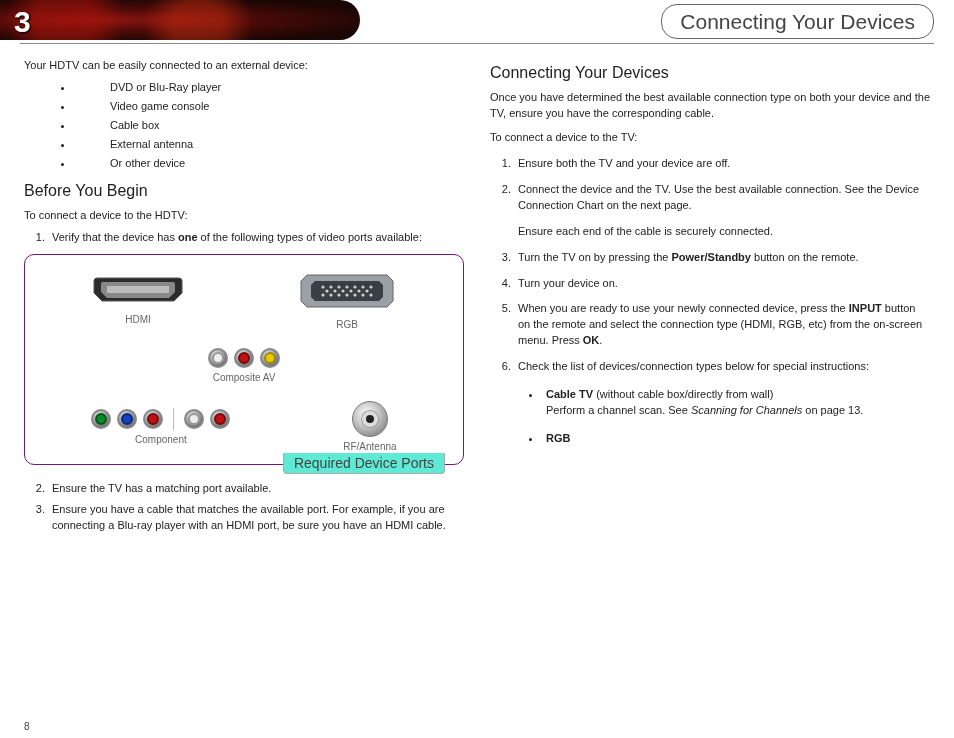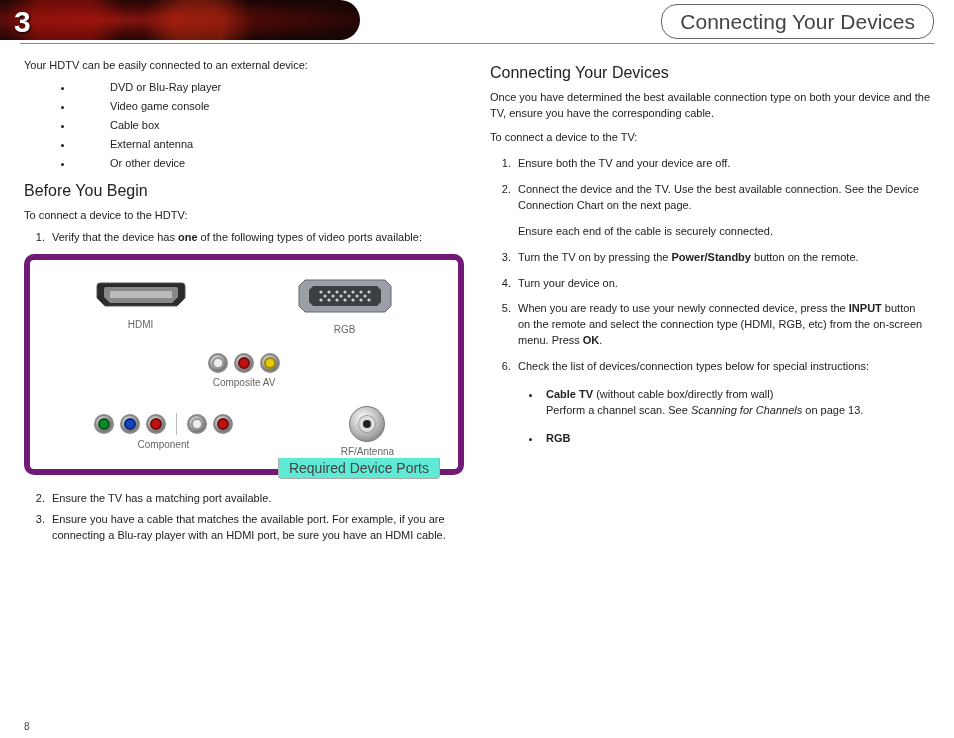--- a/index.html
+++ b/index.html
@@ -76,21 +76,21 @@
     color: #222;
     margin: 6px 0 8px;
     font-family: "Helvetica Neue", Arial, sans-serif;
   }
   ol { margin: 4px 0 8px 24px; }
   ol li { margin: 6px 0; padding-left: 4px; }
   ol.steps-right li { margin: 10px 0; }
   ol.steps-right ul { margin: 10px 0 0 24px; list-style: disc; }
   ol.steps-right ul li { margin: 12px 0; }
   .ports-box {
-    border: 6px solid #701a75;
+    border: 1px solid #701a75;
     border-radius: 10px;
     padding: 14px 10px 8px;
     margin: 8px 0 4px;
     position: relative;
   }
   .ports-row { display: flex; justify-content: space-around; align-items: center; margin-bottom: 4px; }
   .port-label { text-align: center; font-size: 10px; color: #666; margin-top: 4px; }
   .group { text-align: center; }
   .hdmi-svg { width: 90px; height: 34px; }
   .vga-svg { width: 96px; height: 44px; }

